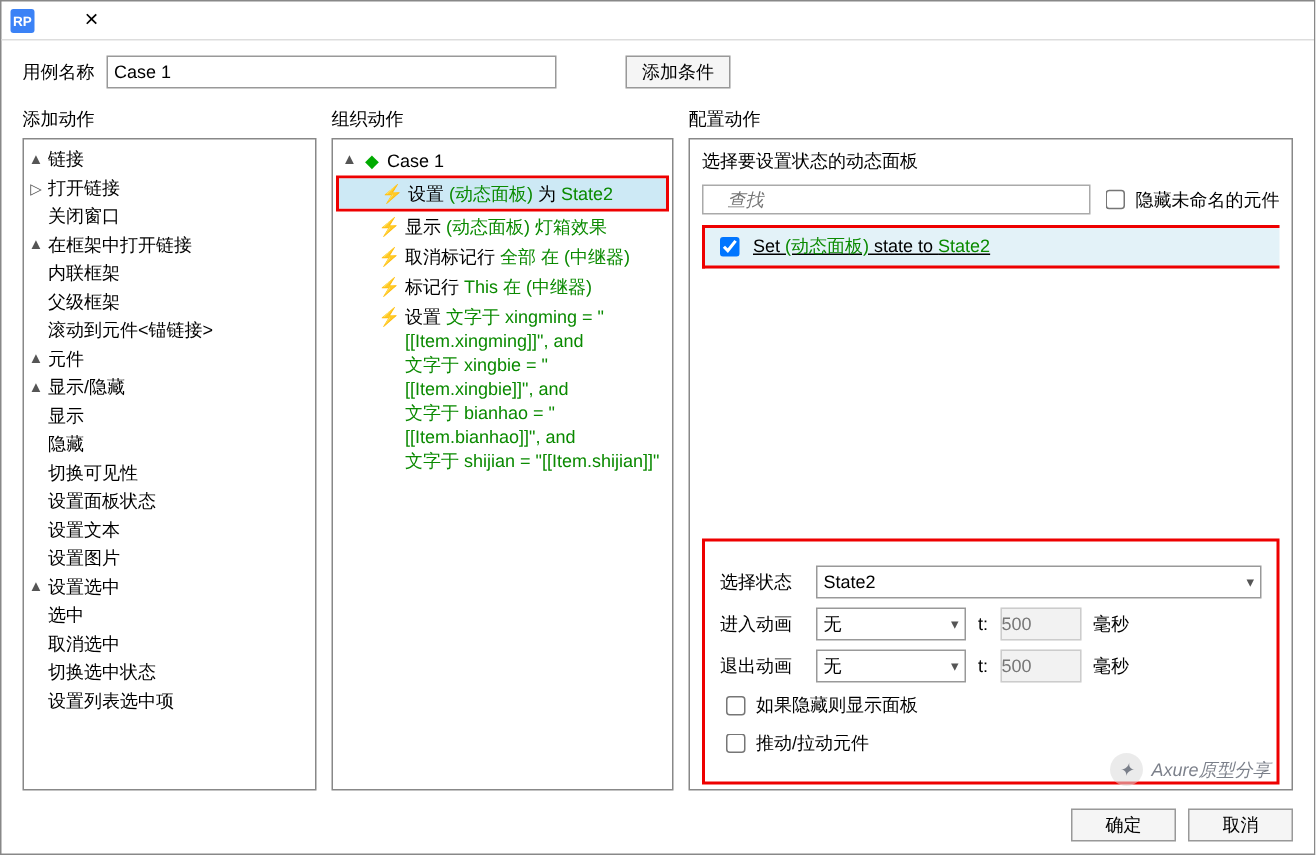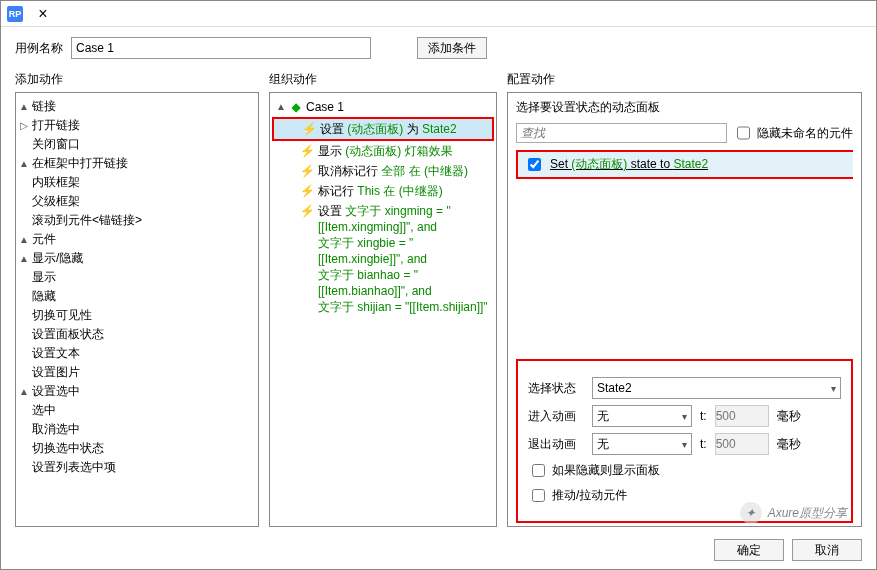--- a/index.html
+++ b/index.html
@@ -1,27 +1,27 @@
 <!DOCTYPE html>
 <html><head>
 <meta charset="utf-8">
 <style>
   * { box-sizing: border-box; font-family: "Microsoft YaHei", Arial, sans-serif; font-size: 12px; }
   body { margin: 0; background: #fff; width: 877px; height: 570px; overflow: hidden; position: relative; }
   .dialog { width: 877px; height: 570px; border: 1px solid #888; background: #fff; display: flex; flex-direction: column; }
   .titlebar { height: 26px; display: flex; align-items: center; padding: 0 6px; border-bottom: 1px solid #ddd; }
-  .titlebar .logo { width: 16px; height: 16px; background: #3b82f6; display: inline-flex; align-items: center; justify-content: center; color: #fff; font-size: 9px; font-weight: bold; border-radius: 2px; margin-right: 6px; }
+  .titlebar .logo { width: 16px; height: 16px; background: #3b82f6; display: inline-flex; align-items: center; justify-content: center; color: #fff; font-size: 9px; font-weight: bold; border-radius: 2px; margin-right: 24px; }
   .titlebar .title { flex: 1; }
   .titlebar .close { width: 28px; text-align: center; font-size: 16px; cursor: pointer; }
   .name-row { padding: 10px 14px; display: flex; align-items: center; gap: 8px; }
   .name-row input { width: 300px; height: 22px; border: 1px solid #999; padding: 0 4px; }
   .btn { background: #f5f5f5; border: 1px solid #999; padding: 2px 10px; height: 22px; cursor: pointer; }
   .cols { flex: 1; display: flex; padding: 0 14px 6px 14px; gap: 10px; min-height: 0; }
   .col { display: flex; flex-direction: column; min-height: 0; }
-  .col1 { width: 244px; }
+  .col1 { width: 196px; }
   .col2 { width: 228px; }
   .col3 { flex: 1; }
   .col-head { padding: 2px 0 4px 0; }
   .panel { flex: 1; border: 1px solid #888; background: #fff; overflow: auto; overflow-x: hidden; position: relative; }
   .tree { padding: 4px 2px 30px 2px; }
   .tree .node { display: flex; align-items: center; padding: 1px 0; white-space: nowrap; }
   .tree .tw { width: 12px; text-align: center; color: #555; font-size: 10px; display: inline-block; }
   .tree .lbl { padding-left: 2px; }
   .indent1 { padding-left: 14px; }
   .indent2 { padding-left: 28px; }
@@ -35,21 +35,21 @@
   .bolt { color: #888; width: 14px; text-align: center; }
   .case-icon { color: #0a0; width: 12px; text-align: center; }
   .act-text { flex: 1; color: #000; }
   .act-text .g { color: #0a8a00; }
   .redbox { border: 2px solid #e00; }
   .org .hl1 { margin: 0 -2px; }
 
   .cfg-top { padding: 6px 8px 0 8px; }
   .cfg-lbl { margin-bottom: 4px; }
   .search-row { display: flex; align-items: center; gap: 6px; margin-bottom: 4px; }
-  .search-row input { flex: 1; height: 20px; border: 1px solid #aaa; padding: 0 4px; color: #888; font-style: italic; }
+  .search-row input { flex: 1; height: 20px; border: 1px solid #aaa; padding: 0 16px; color: #888; font-style: italic; }
   .chk { display: flex; align-items: center; gap: 4px; }
   .found { margin: 0 0 0 0; text-decoration: underline; }
   .found-inner { border: 2px solid #e00; border-right: none; padding: 3px 6px; background: #e3f2f8; display: flex; align-items: center; gap: 6px; }
   .found-inner .g { color: #0a8a00; }
 
   .cfg-bot { border: 2px solid #e00; margin: 180px 8px 6px 8px; padding: 10px 10px 10px 10px; }
   .form-row { display: flex; align-items: center; gap: 8px; margin: 6px 0; }
   .form-row .flab { width: 56px; }
   .form-row select, .form-row .sel { height: 22px; border: 1px solid #999; background: #fff; padding: 0 4px; display: flex; align-items: center; justify-content: space-between; }
   .sel-wide { flex: 1; }

